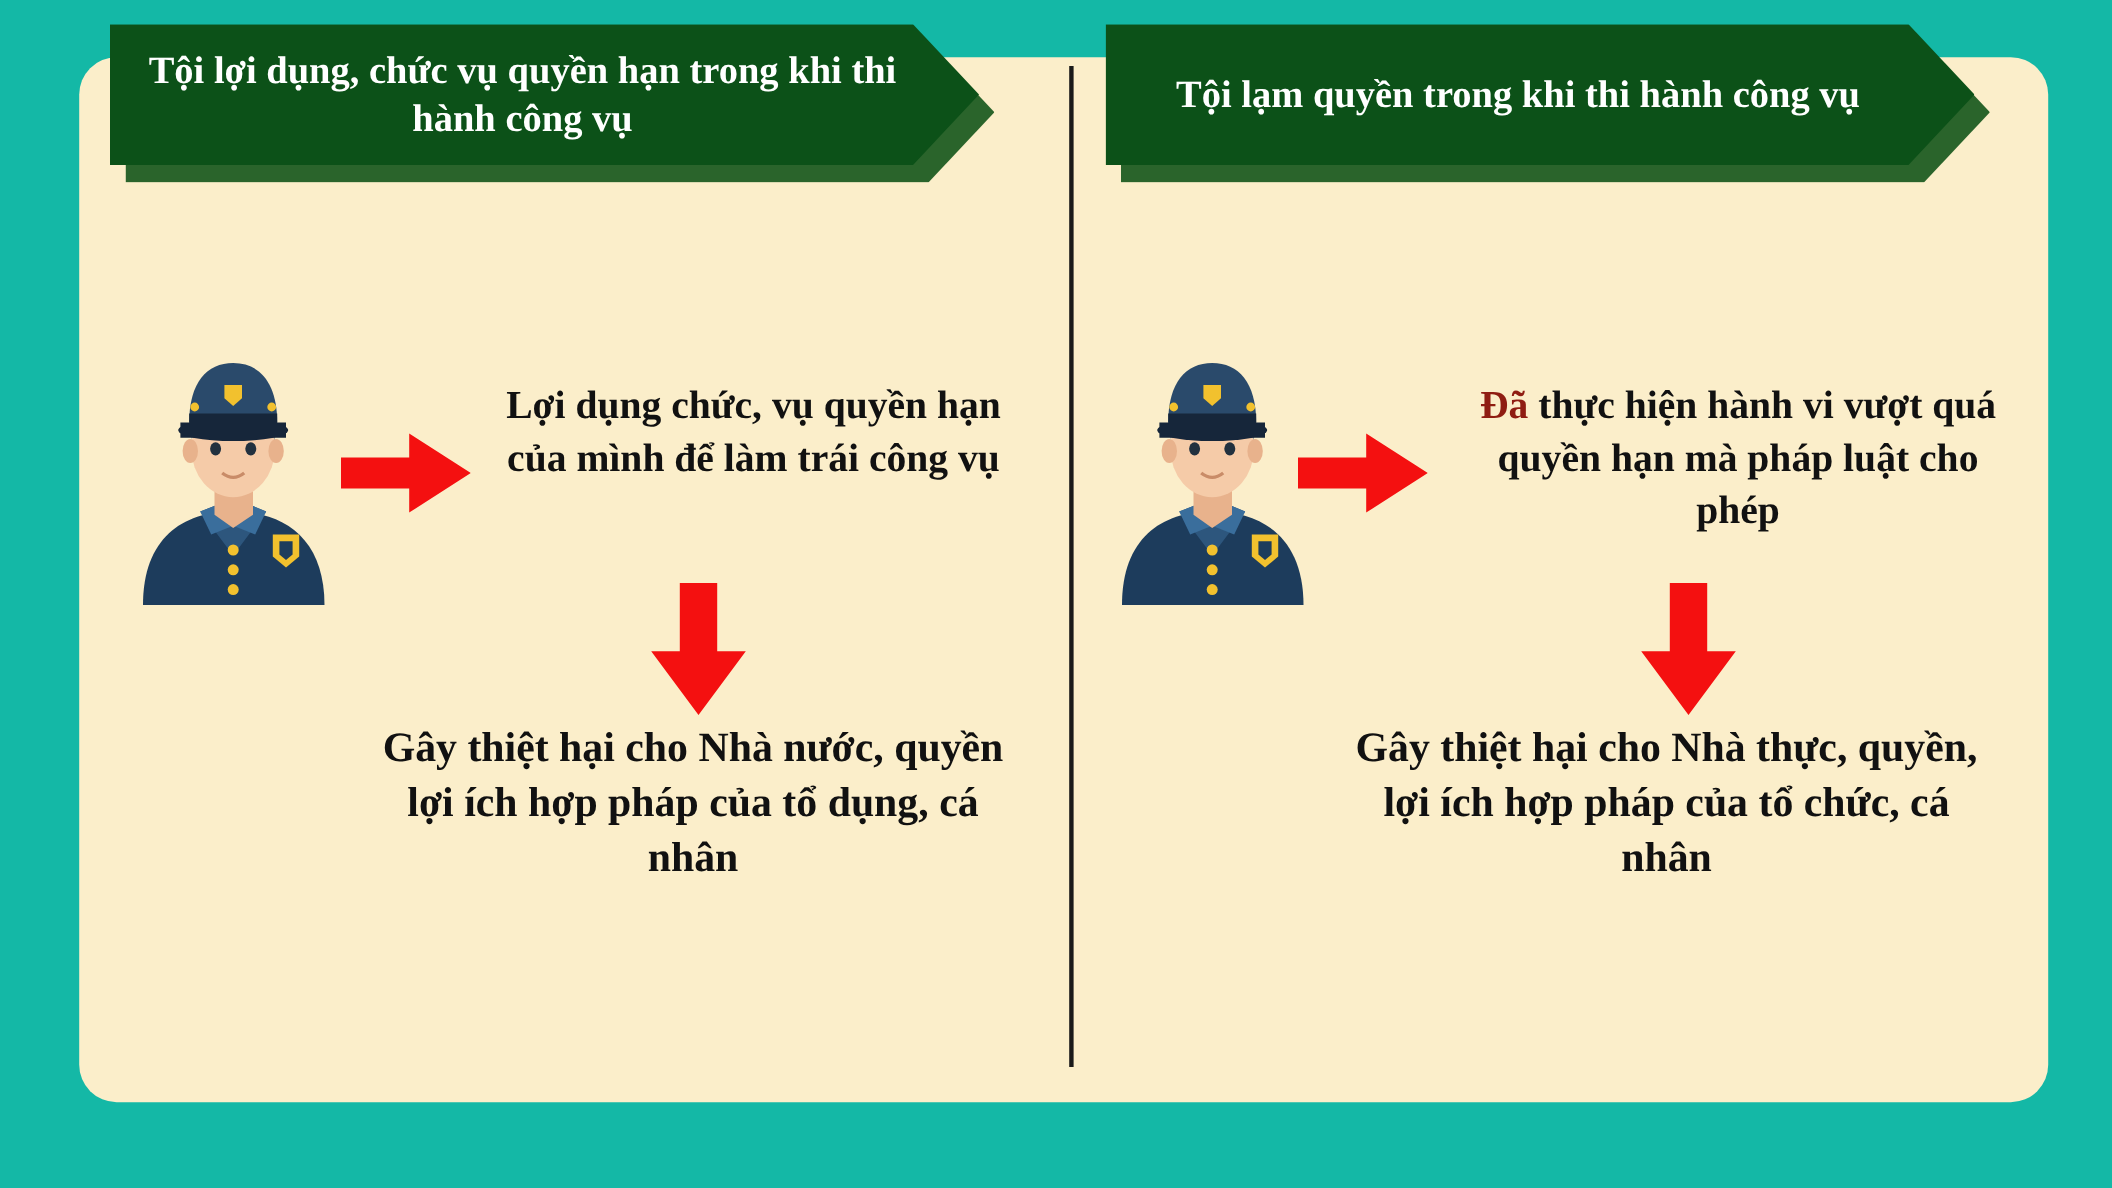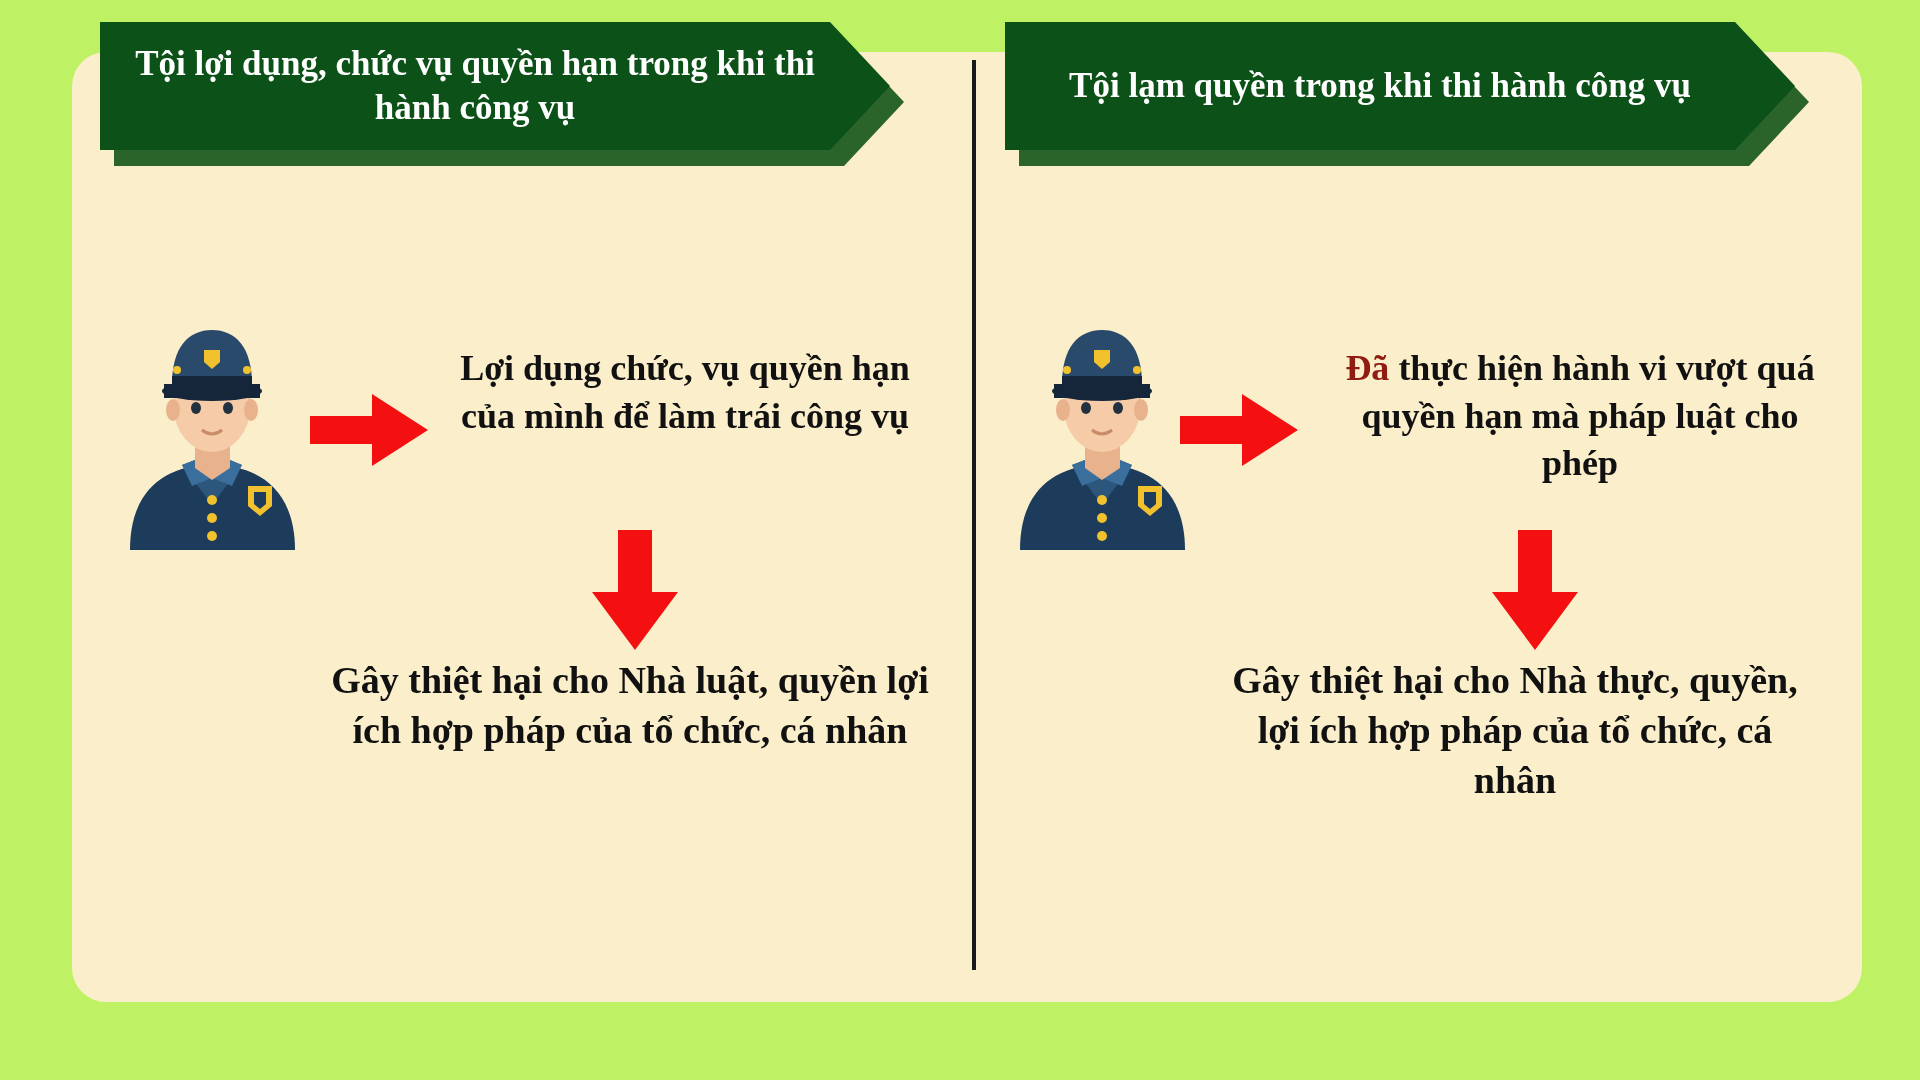--- a/index.html
+++ b/index.html
@@ -10,21 +10,21 @@
     overflow: hidden;
   }
   body {
     background: #5cb85c;
     font-family: "Liberation Serif", serif;
   }
   .stage {
     position: relative;
     width: 1920px;
     height: 1080px;
-    background: #bef264;
+    background: #14b8a6;
   }
   .card {
     position: absolute;
     left: 72px;
     top: 52px;
     width: 1790px;
     height: 950px;
     background: #fbeeca;
     border-radius: 34px;
   }
@@ -228,17 +228,17 @@
   <div class="arrow-down" id="arrow-down-right">
     <svg viewBox="0 0 90 120" width="90" height="120">
       <path d="M28 0 L62 0 L62 62 L88 62 L45 120 L2 62 L28 62 Z" fill="#f41010"></path>
     </svg>
   </div>
 
   <div class="txt txt-top" id="text-left-top">Lợi dụng chức, vụ quyền hạn của mình để làm trái công vụ</div>
 
   <div class="txt txt-top" id="text-right-top"><span class="accent">Đã</span><span> thực hiện hành vi vượt quá quyền hạn mà pháp luật cho phép</span></div>
 
-  <div class="txt txt-bottom" id="text-left-bottom">Gây thiệt hại cho Nhà luật, quyền lợi ích hợp pháp của tổ chức, cá nhân</div>
+  <div class="txt txt-bottom" id="text-left-bottom">Gây thiệt hại cho Nhà nước, quyền lợi ích hợp pháp của tổ dụng, cá nhân</div>
 
   <div class="txt txt-bottom" id="text-right-bottom">Gây thiệt hại cho Nhà thực, quyền, lợi ích hợp pháp của tổ chức, cá nhân</div>
 
 </div>
 
 </body></html>

